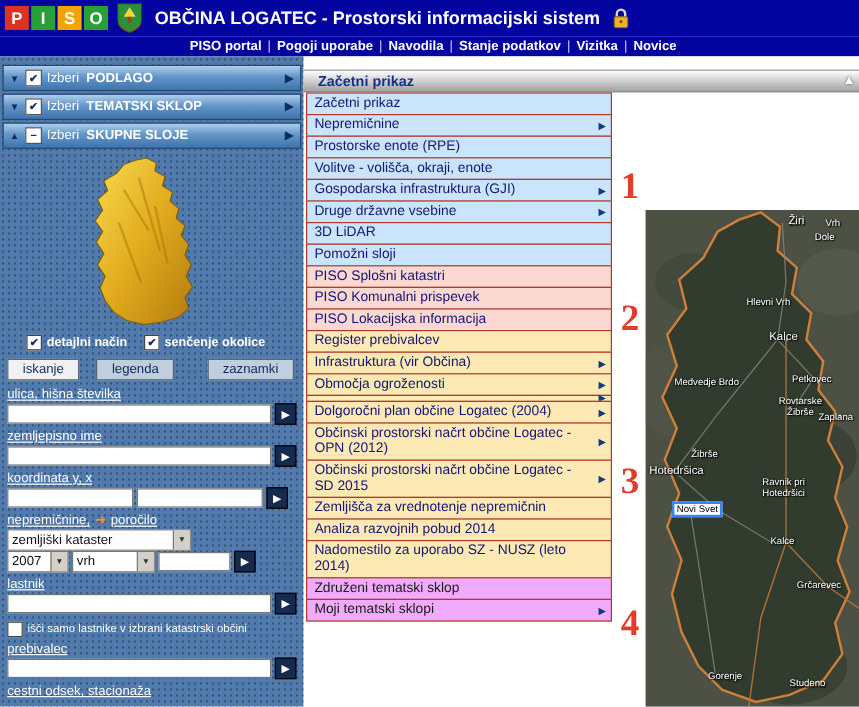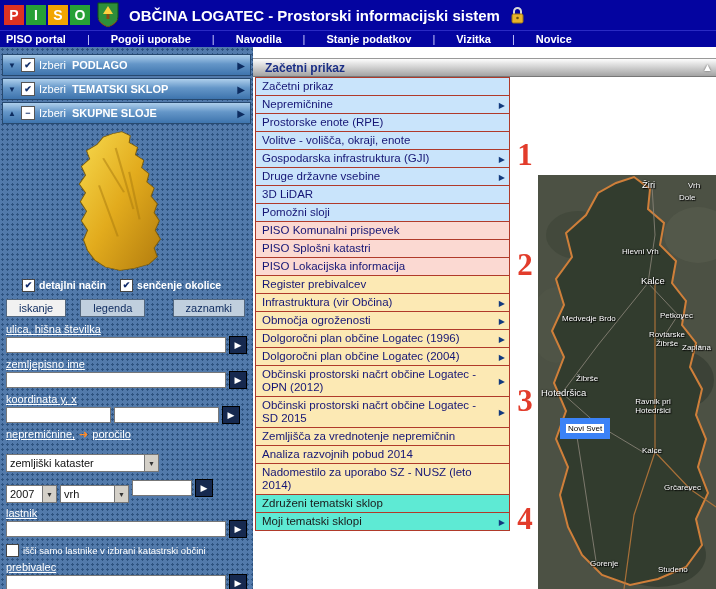--- a/index.html
+++ b/index.html
@@ -16,21 +16,21 @@
   .logo-box:nth-child(2){background:#27a037;}
   .logo-box:nth-child(3){background:#f2a500;}
   .logo-box:nth-child(4){background:#27a037;}
   .coat{margin-left:3px;display:flex;}
   .app-title{color:#fff;font-size:15px;font-weight:bold;margin:0 0 0 6px;white-space:nowrap;text-align:center;}
   .lock{margin-left:6px;display:flex;}
 
   
   .linksbar{position:absolute;left:0;top:30px;width:716px;height:17px;background:#0404a0;
     border-top:1px solid #2a2ac4;color:#fff;font-size:11px;font-weight:bold;
-    display:flex;gap:21px;align-items:center;padding-left:6px;box-sizing:border-box;}
+    display:flex;gap:5px;align-items:center;padding-left:6px;box-sizing:border-box;justify-content:center;}
   .nav-link{cursor:pointer;}
   .nav-sep{font-weight:normal;color:#cfcfff;}
 
   
   .sidebar{position:absolute;left:0;top:47px;width:253px;height:542px;box-sizing:border-box;
     background-color:#527aab;
     background-image:radial-gradient(circle,#2e5380 1px,transparent 1.2px);
     background-size:5px 5px;padding-top:7px;}
   .sec{height:20px;margin:0 2px 2px 2px;position:relative;
     background:linear-gradient(180deg,#aecfec 0%,#6496c8 45%,#3e74ad 100%);
@@ -61,51 +61,51 @@
   .flabel-row{display:flex;gap:4px;align-items:center;margin:4px 0 1px 0;}
   .flabel.inline{margin:0;display:inline;}
   .report-arrow{color:#ff8c28;font-size:11px;line-height:11px;}
   .frow{display:flex;gap:3px;align-items:center;}
   .tin{height:14px;border:1px solid #777;background:#fff;font-size:11px;padding:0 2px;flex:1;min-width:0;}
   .tin.half{flex:0 0 99px;}
   .tin.small{flex:0 0 54px;}
   .gobtn{flex:0 0 16px;width:16px;height:16px;background:#16294f;border:1px solid #000;color:#fff;
     font-size:9px;line-height:16px;text-align:center;cursor:pointer;}
   .selbox{height:16px;background:#fff;border:1px solid #777;font-size:11px;display:flex;
-    align-items:center;justify-content:space-between;padding-left:3px;cursor:pointer;color:#111;box-sizing:content-box;margin-top:13px;}
+    align-items:center;justify-content:space-between;padding-left:3px;cursor:pointer;color:#111;box-sizing:content-box;}
   .selarrow{width:13px;height:100%;background:#d4d0c8;border-left:1px solid #777;font-size:7px;
     display:flex;align-items:center;justify-content:center;color:#333;}
   .cbrow{display:flex;gap:4px;align-items:center;margin-top:6px;}
   .cbtext{color:#fff;font-size:9.5px;}
 
   
   .content{position:absolute;left:253px;top:47px;width:463px;height:542px;background:#fff;}
   .viewbar{position:absolute;left:0;top:11px;width:463px;height:19px;box-sizing:border-box;
     background:linear-gradient(#fdfdfd,#a3a3a3);border-top:1px solid #999;border-bottom:1px solid #777;
     display:flex;align-items:center;padding-left:12px;}
   .vtitle{font-size:12px;font-weight:bold;color:#1b2f86;}
   .scrollup{position:absolute;right:3px;top:2px;color:#fff;font-size:11px;text-shadow:0 0 2px #444;cursor:pointer;}
 
   .map{position:absolute;left:285px;top:128px;width:178px;height:414px;background:#4c5144;overflow:hidden;cursor:grab;}
   .map svg{position:absolute;left:0;top:0;}
   .mlabel{position:absolute;color:#fff;font-size:8px;white-space:nowrap;
     text-shadow:1px 1px 1px #000,0 0 2px #000;}
   .mlabel.big{font-size:9.5px;}
-  .mlabel.boxed{background:#fff;color:#000;text-shadow:none;padding:0 2px;border:6px solid #3b82f6;}
+  .mlabel.boxed{background:#fff;color:#000;text-shadow:none;padding:0 2px;border:2px solid #3b82f6;}
   .mlabel.wrap{white-space:normal;width:58px;text-align:center;line-height:1.15;}
 
   
   .menu{position:absolute;left:255px;top:77px;width:255px;}
   .mi{position:relative;background:#c9e4fb;border:1px solid #b03a2a;
     padding:2px 16px 2px 6px;font-size:11.5px;line-height:13px;color:#151575;cursor:pointer;box-sizing:border-box;}
   .mi + .mi{margin-top:-1px;}
   .mi .sub{position:absolute;right:4px;top:50%;transform:translateY(-50%);font-size:8px;color:#123a7e;}
   .mi.pink{background:#fbd9d2;}
   .mi.yellow{background:#fce9b4;}
-  .mi.gray{background:#5eead4;color:#1a1a1a;}
+  .mi.gray{background:#f0abfc;color:#1a1a1a;}
 
   
   .ann{position:absolute;left:511px;width:28px;text-align:center;color:#e23c2b;
     font-family:"Liberation Serif",serif;font-weight:bold;font-size:31px;line-height:31px;}
   .ann1{top:139px;} .ann2{top:249px;} .ann3{top:385px;} .ann4{top:503px;}
 </style>
 </head>
 <body>
 
 <div class="screen">
@@ -293,21 +293,21 @@
           <circle cx="117" cy="108" r="1.5"></circle>
             <circle cx="22" cy="218" r="1.5"></circle>
           <circle cx="117" cy="277" r="1.5"></circle>
             <circle cx="152" cy="314" r="1.5"></circle>
           <circle cx="144" cy="143" r="1.5"></circle>
             <circle cx="52" cy="145" r="1.5"></circle>
           <circle cx="162" cy="172" r="1.5"></circle>
             <circle cx="37" cy="249" r="1.5"></circle>
         </g>
       </svg>
-      <span class="mlabel big" style="left:104px;top:4px">Žiri</span>
+      <span class="mlabel big" style="left:119px;top:4px">Žiri</span>
       <span class="mlabel" style="left:150px;top:6px">Vrh</span>
       <span class="mlabel" style="left:141px;top:18px">Dole</span>
       <span class="mlabel" style="left:84px;top:72px">Hlevni Vrh</span>
       <span class="mlabel big" style="left:103px;top:100px">Kalce</span>
       <span class="mlabel" style="left:24px;top:139px">Medvedje Brdo</span>
       <span class="mlabel" style="left:122px;top:136px">Petkovec</span>
       <span class="mlabel wrap" style="left:100px;top:155px">Rovtarske Žibrše</span>
       <span class="mlabel" style="left:144px;top:168px">Zaplana</span>
       <span class="mlabel" style="left:38px;top:199px">Žibrše</span>
       <span class="mlabel big" style="left:3px;top:212px">Hotedršica</span>
@@ -322,27 +322,27 @@
 
   <div class="menu">
     <div class="mi"><span>Začetni prikaz</span></div>
     <div class="mi"><span>Nepremičnine</span><span class="sub">▶</span></div>
     <div class="mi"><span>Prostorske enote (RPE)</span></div>
     <div class="mi"><span>Volitve - volišča, okraji, enote</span></div>
     <div class="mi"><span>Gospodarska infrastruktura (GJI)</span><span class="sub">▶</span></div>
     <div class="mi"><span>Druge državne vsebine</span><span class="sub">▶</span></div>
     <div class="mi"><span>3D LiDAR</span></div>
     <div class="mi"><span>Pomožni sloji</span></div>
+    <div class="mi pink"><span>PISO Splošni katastri</span></div>
     <div class="mi pink"><span>PISO Komunalni prispevek</span></div>
-    <div class="mi pink"><span>PISO Splošni katastri</span></div>
     <div class="mi pink"><span>PISO Lokacijska informacija</span></div>
     <div class="mi yellow"><span>Register prebivalcev</span></div>
     <div class="mi yellow"><span>Infrastruktura (vir Občina)</span><span class="sub">▶</span></div>
     <div class="mi yellow"><span>Območja ogroženosti</span><span class="sub">▶</span></div>
-    <div class="mi yellow"><span>Dolgoročni plan občine Logatec (1996)</span><span class="sub">▶</span></div>
+    <div class="mi yellow"><span class="sub">▶</span></div>
     <div class="mi yellow"><span>Dolgoročni plan občine Logatec (2004)</span><span class="sub">▶</span></div>
     <div class="mi yellow"><span>Občinski prostorski načrt občine Logatec - OPN (2012)</span><span class="sub">▶</span></div>
     <div class="mi yellow"><span>Občinski prostorski načrt občine Logatec - SD 2015</span><span class="sub">▶</span></div>
     <div class="mi yellow"><span>Zemljišča za vrednotenje nepremičnin</span></div>
     <div class="mi yellow"><span>Analiza razvojnih pobud 2014</span></div>
     <div class="mi yellow"><span>Nadomestilo za uporabo SZ - NUSZ (leto 2014)</span></div>
     <div class="mi gray"><span>Združeni tematski sklop</span></div>
     <div class="mi gray"><span>Moji tematski sklopi</span><span class="sub">▶</span></div>
   </div>
 

